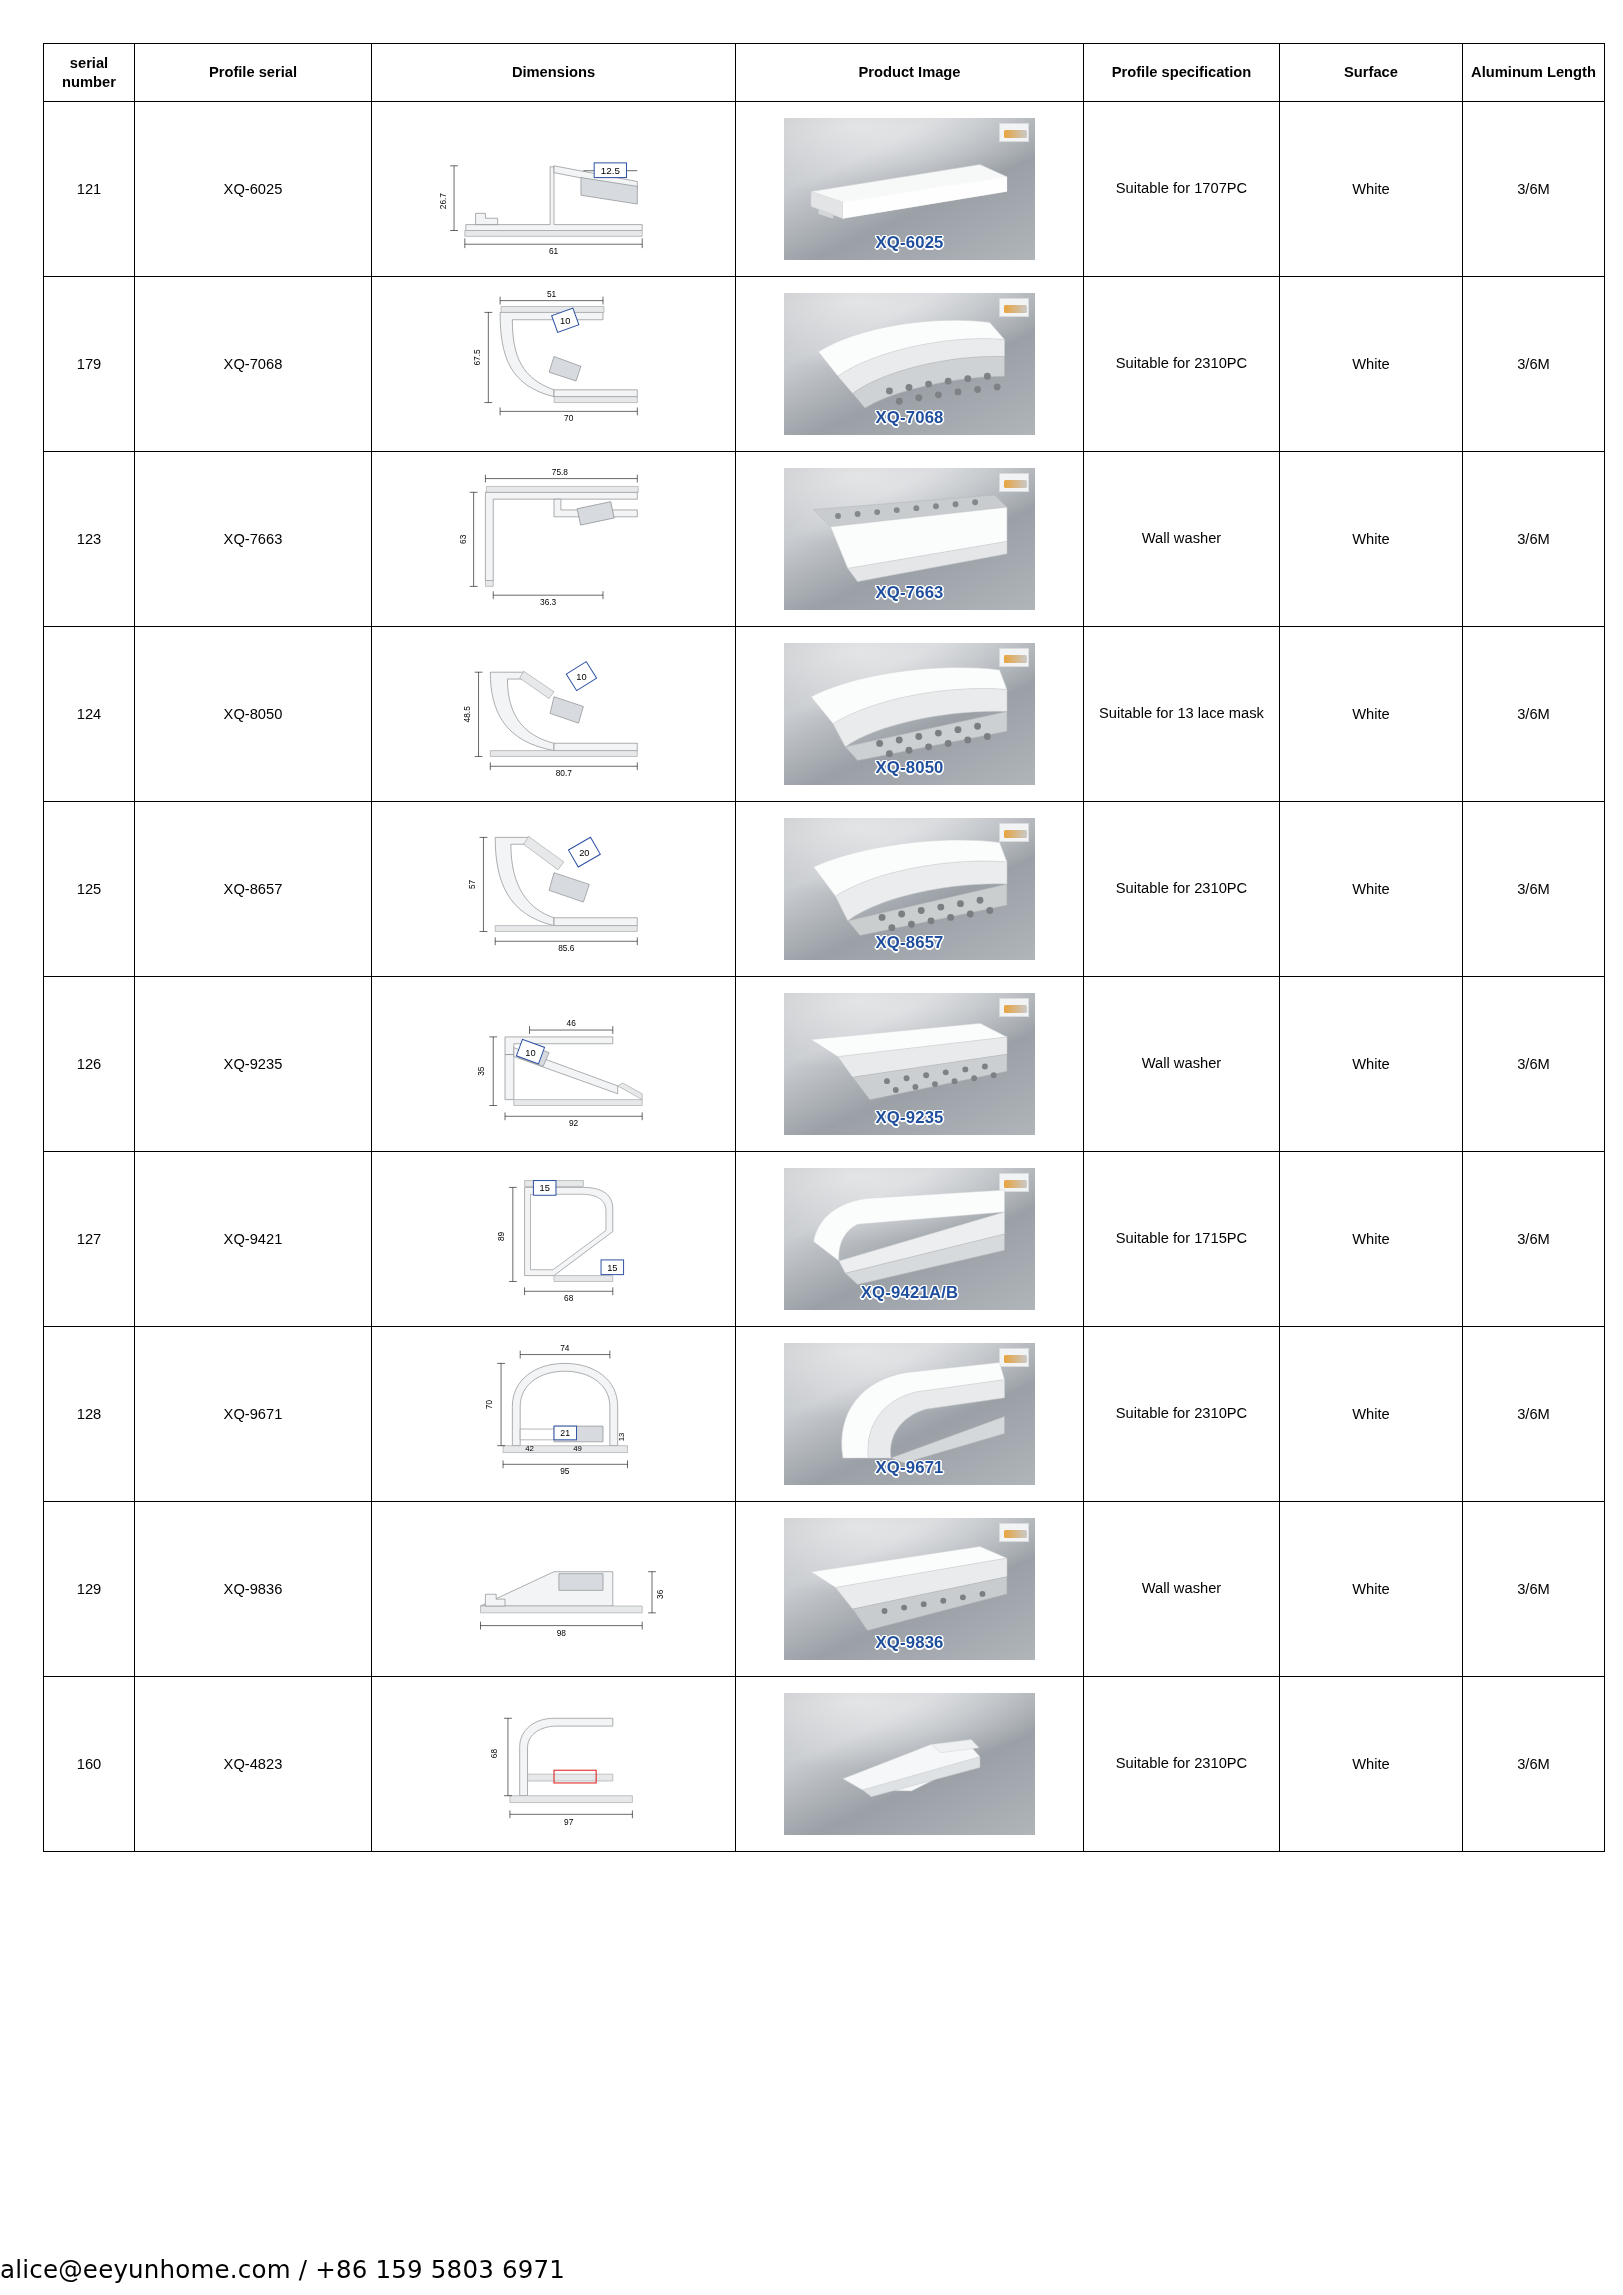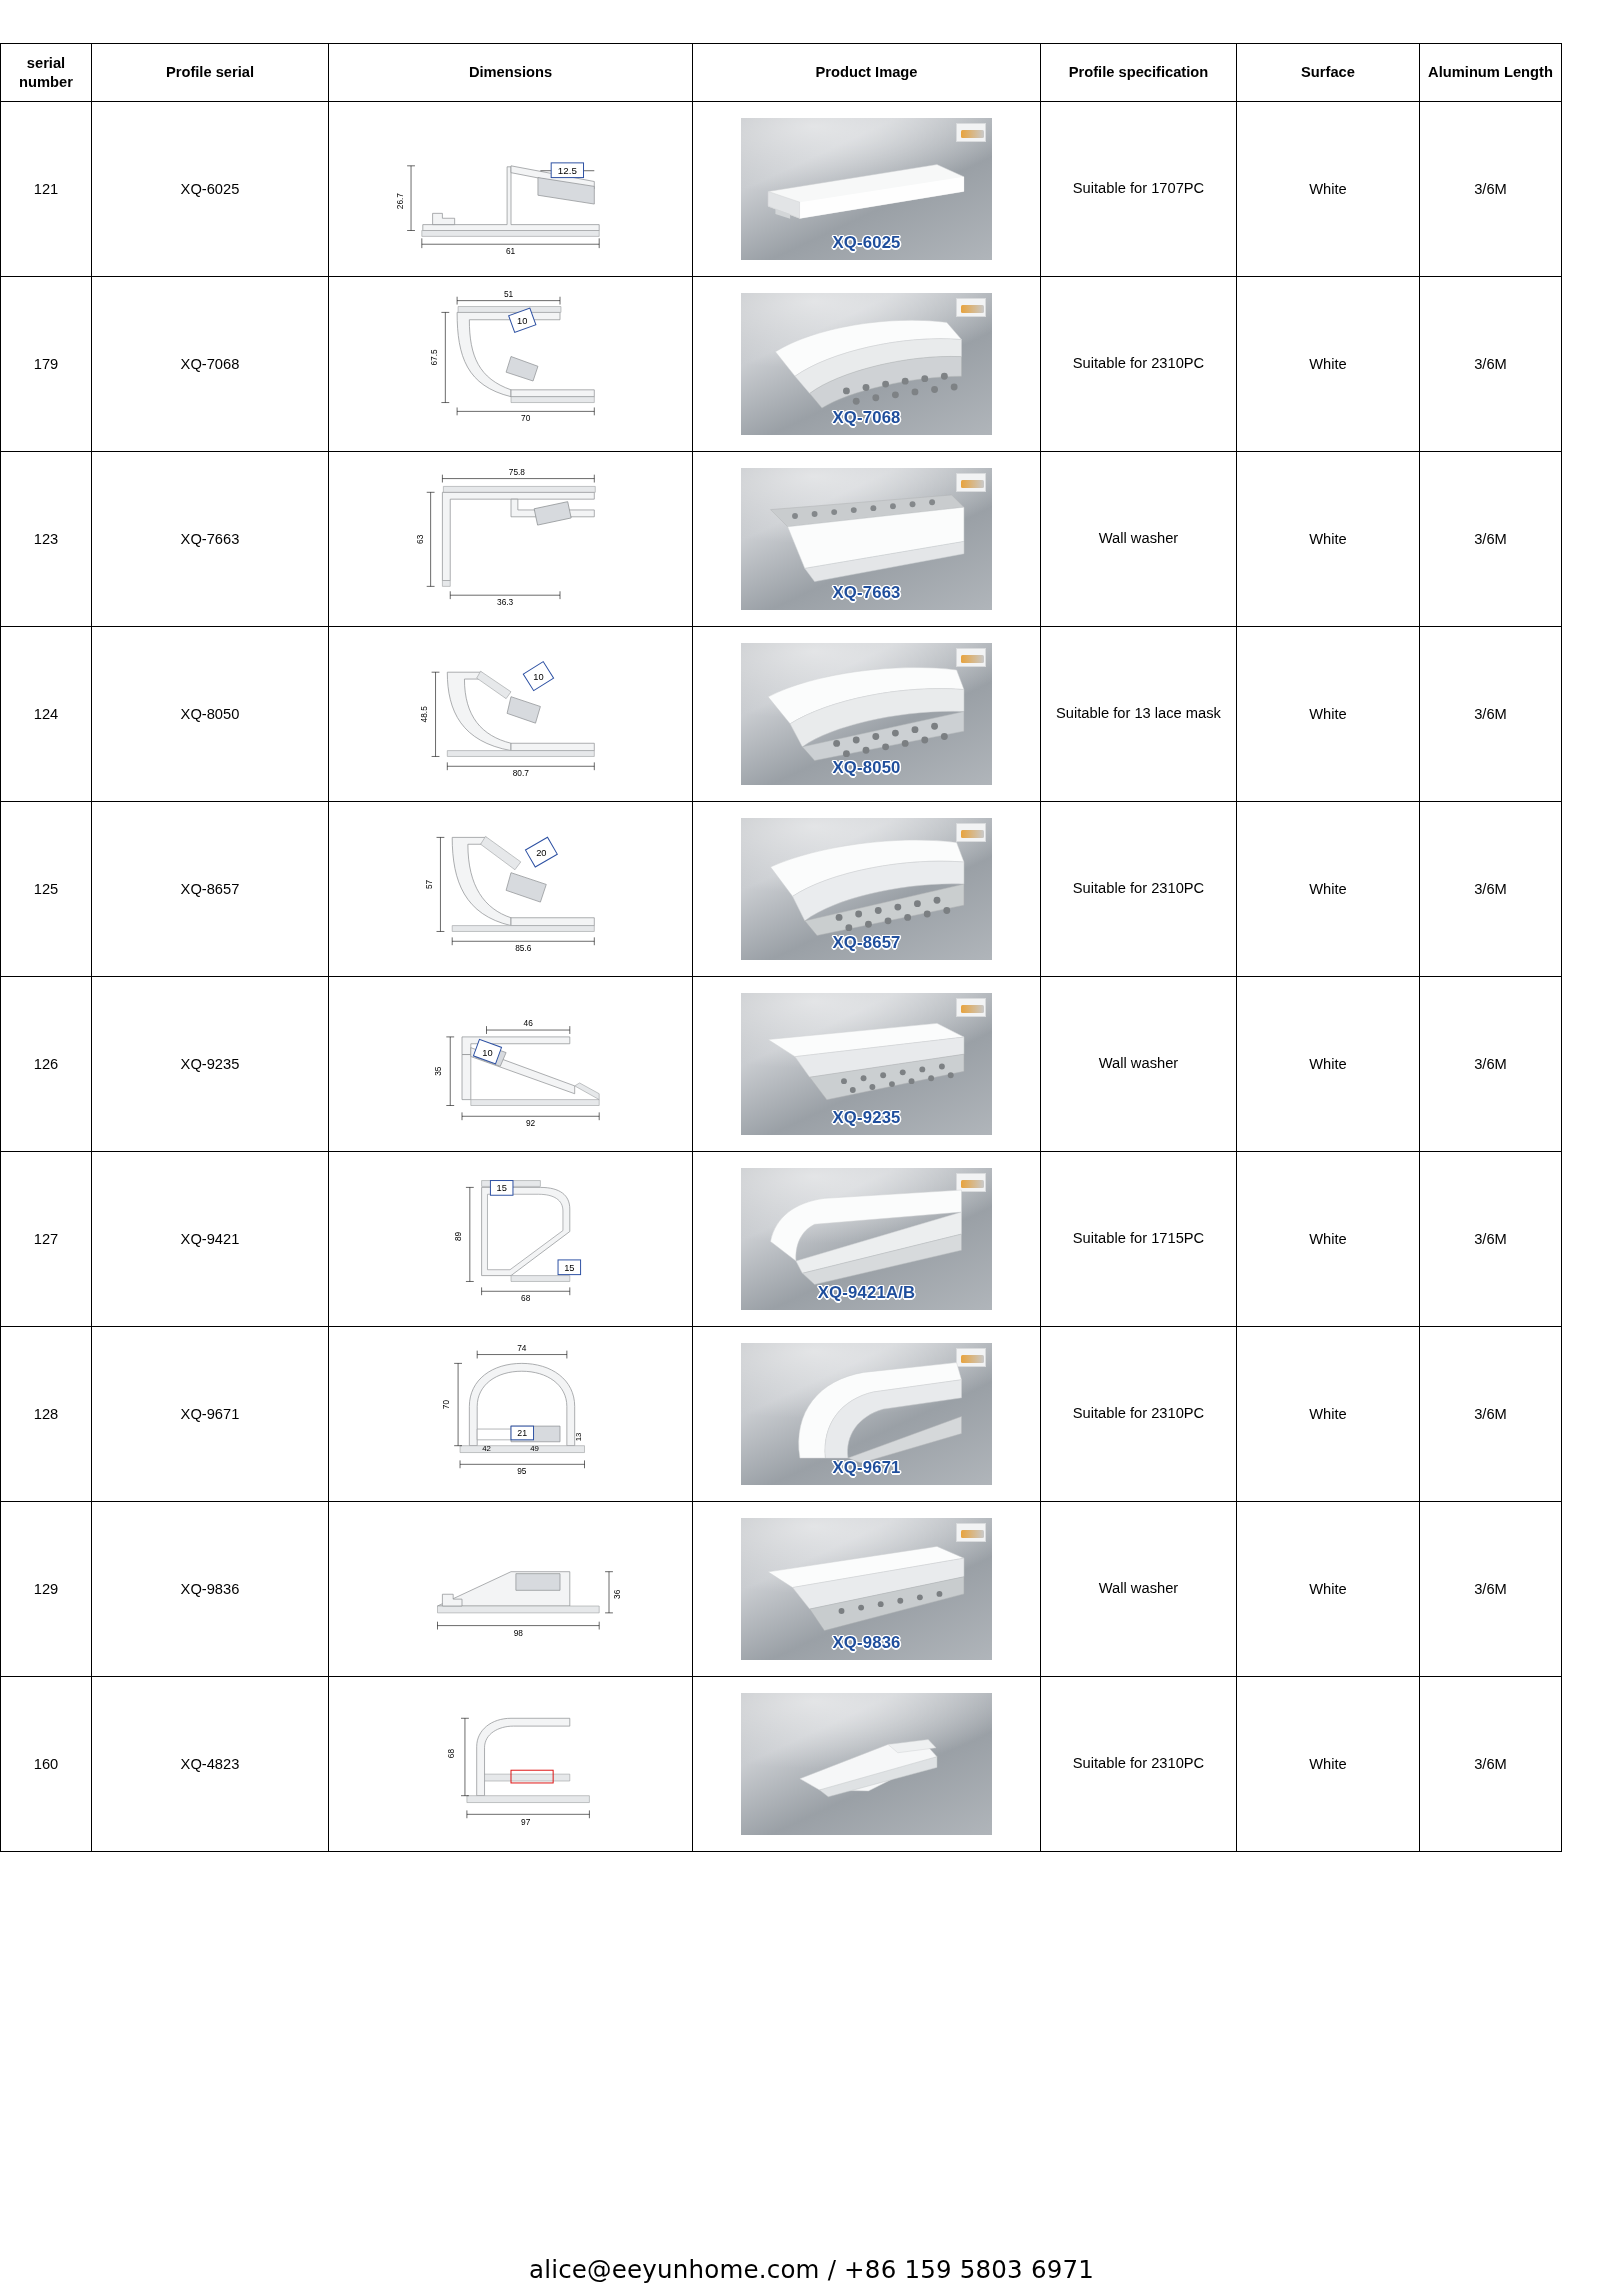--- a/index.html
+++ b/index.html
@@ -16,20 +16,21 @@
   }
   .page {
     position: relative;
     width: 1623px;
     height: 2295px;
     padding: 0;
   }
   table.catalog {
     border-collapse: collapse;
     table-layout: fixed;
+    margin-left: 43px;
     margin-top: 43px;
     width: 1539px;
   }
   table.catalog th, table.catalog td {
     border: 1px solid #000000;
     text-align: center;
     vertical-align: middle;
     font-size: 14.7px;
     color: #000000;
     padding: 2px 2.9px;
@@ -115,21 +116,20 @@
   }
   .extr { fill: #f3f4f5; stroke: #8f9295; stroke-width: 1.5; }
   .extr-dark { fill: #d7dade; stroke: #8f9295; stroke-width: 1.5; }
   .extr-shade { fill: #e6e8ea; stroke: #9a9d9f; stroke-width: 1.2; }
 
   .footer {
     position: absolute;
     left: 0;
     right: 0;
     bottom: 54px;
-    text-align: center;
     font-size: 24.5px;
     color: #000000;
     font-family: "DejaVu Sans", sans-serif;
     letter-spacing: 0.2px;
   }
 </style>
 </head>
 <body>
 
 <div class="page">

